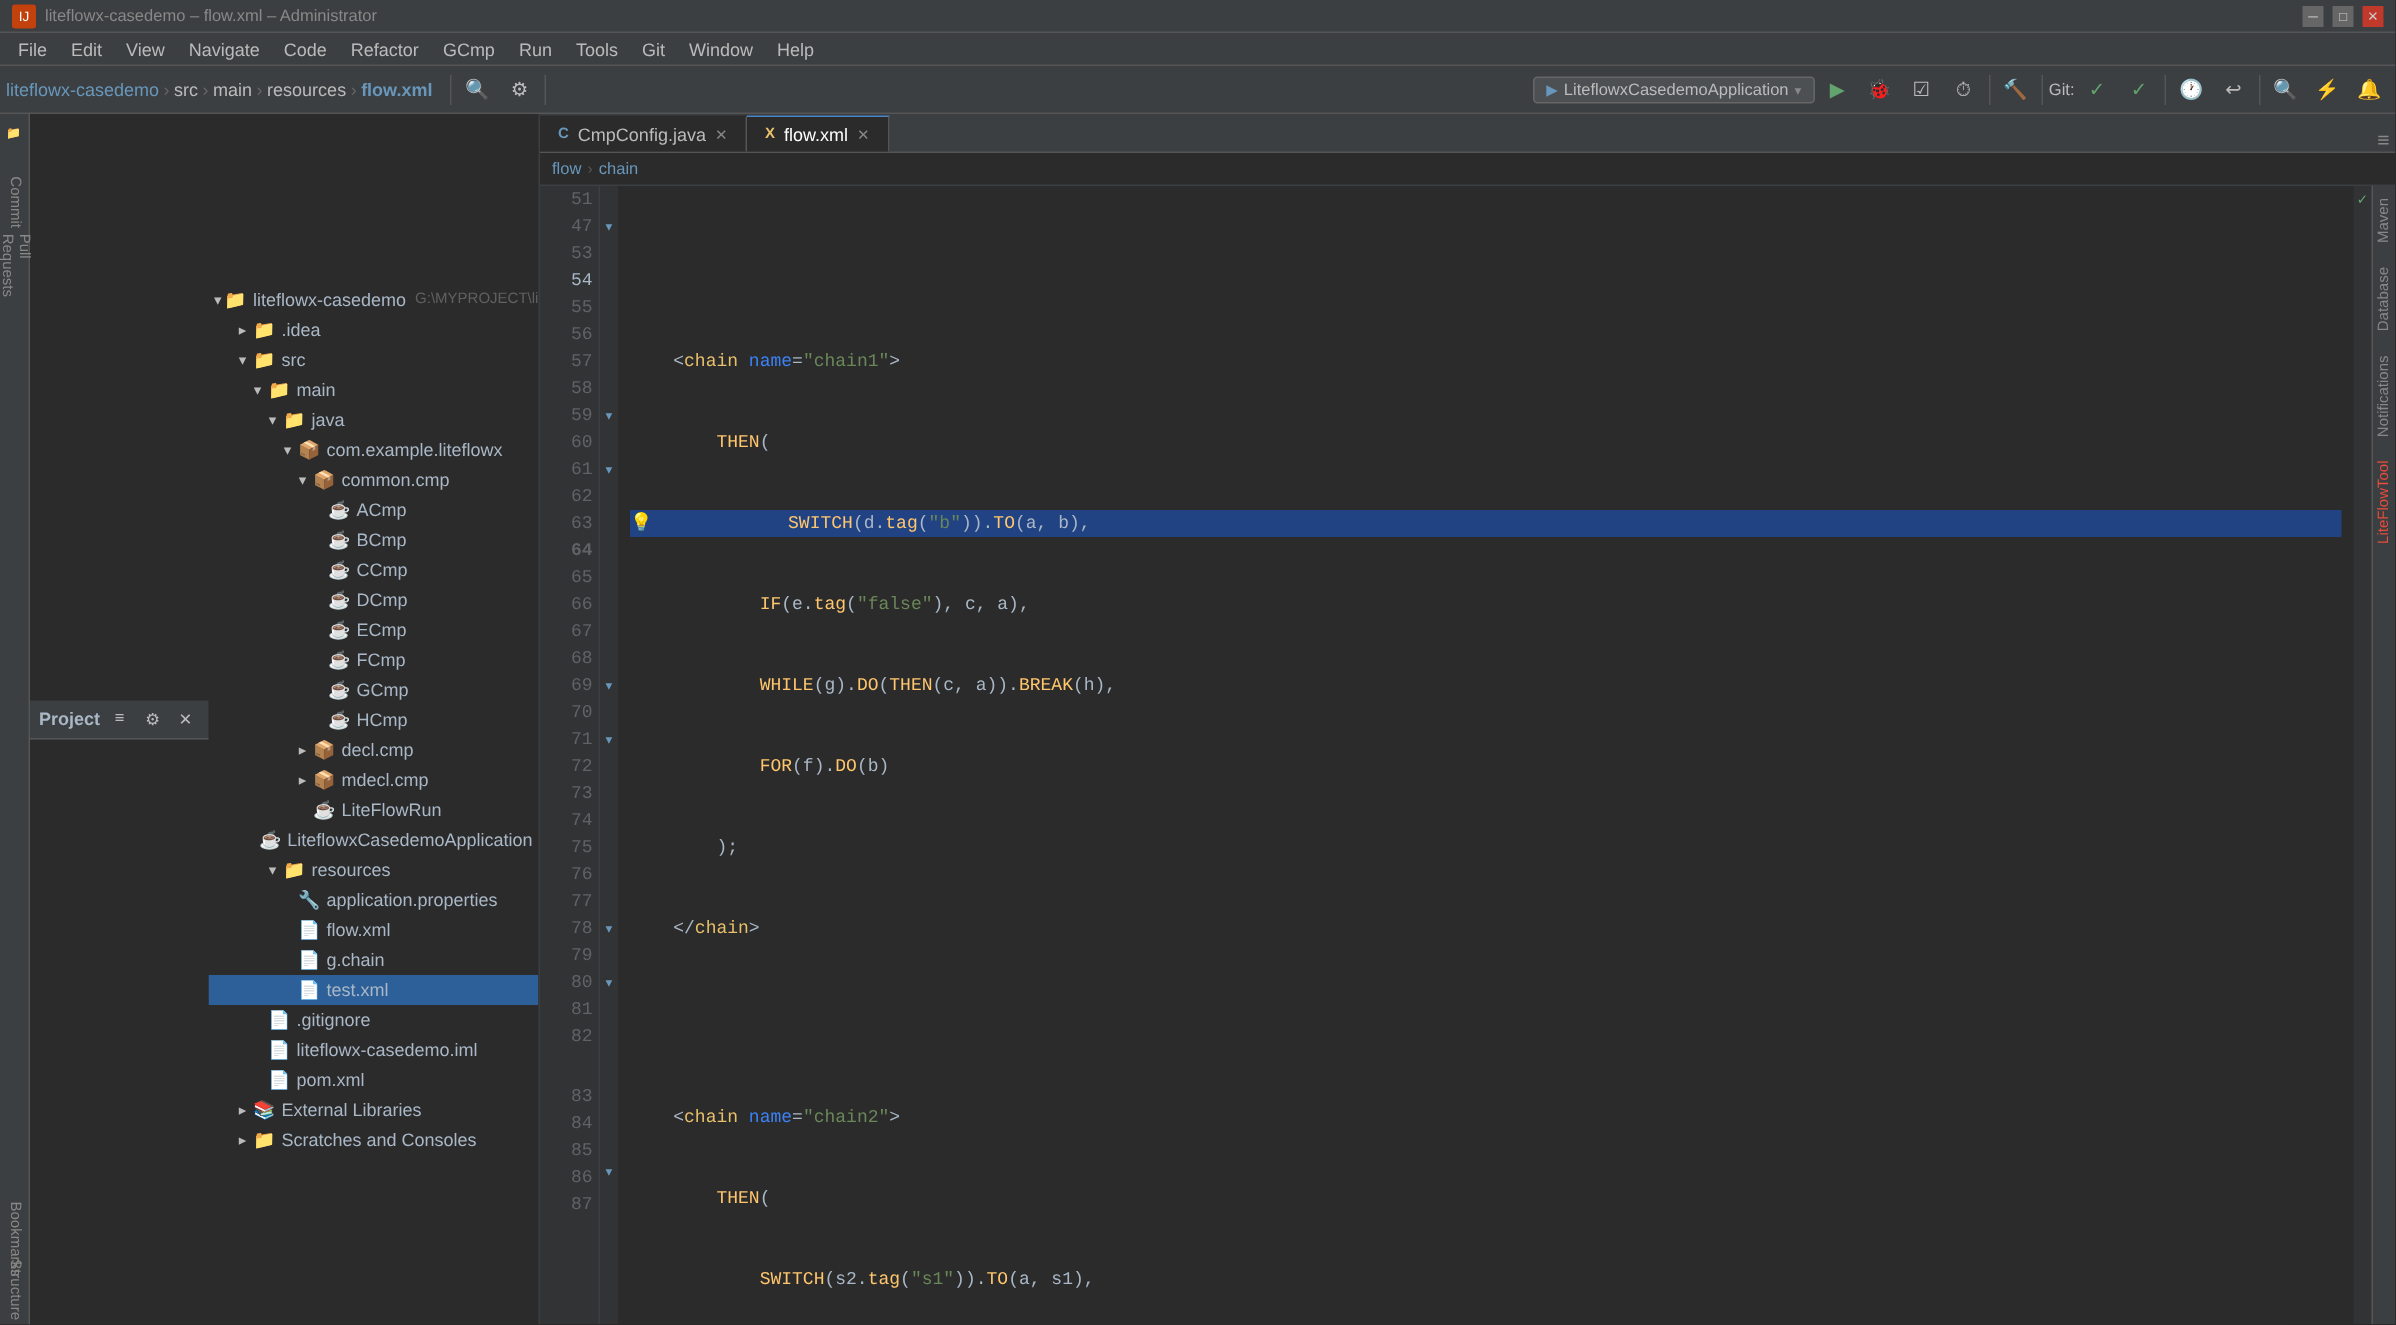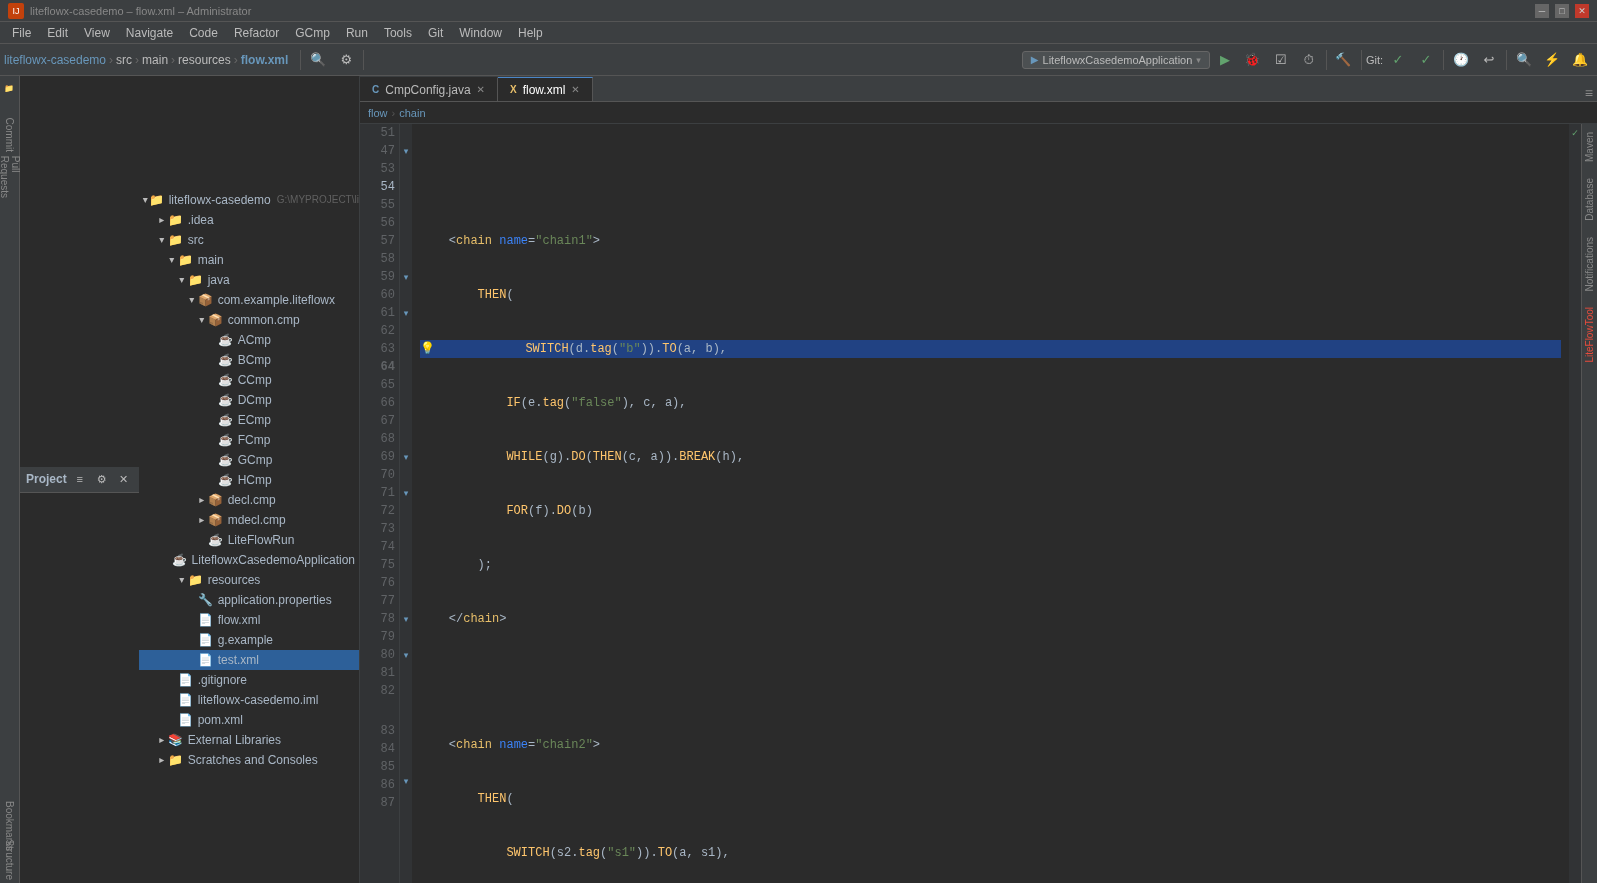--- a/index.html
+++ b/index.html
@@ -546,21 +546,21 @@
         <span class="indent" style="width:44px;"></span>
         <span class="arrow empty"></span>
         <span class="icon" style="color:#e8bf6a;">📄</span>
         <span>flow.xml</span>
       </div>
 
       <div class="tree-item">
         <span class="indent" style="width:44px;"></span>
         <span class="arrow empty"></span>
         <span class="icon" style="color:#629755;">📄</span>
-        <span>g.example</span>
+        <span>g.chain</span>
       </div>
 
       <div class="tree-item selected">
         <span class="indent" style="width:44px;"></span>
         <span class="arrow empty"></span>
         <span class="icon" style="color:#e8bf6a;">📄</span>
         <span>test.xml</span>
       </div>
 
       <div class="tree-item">

